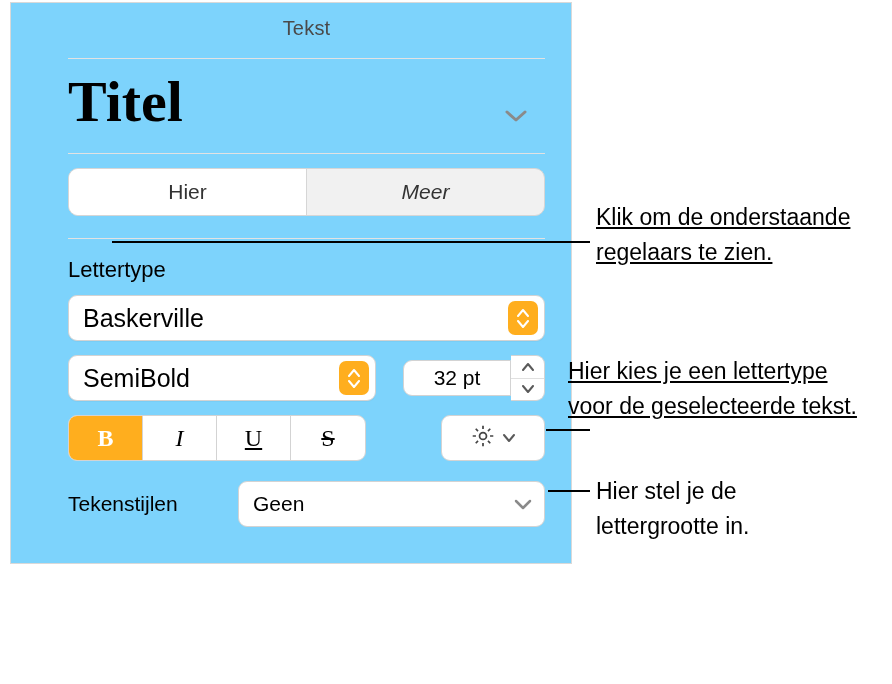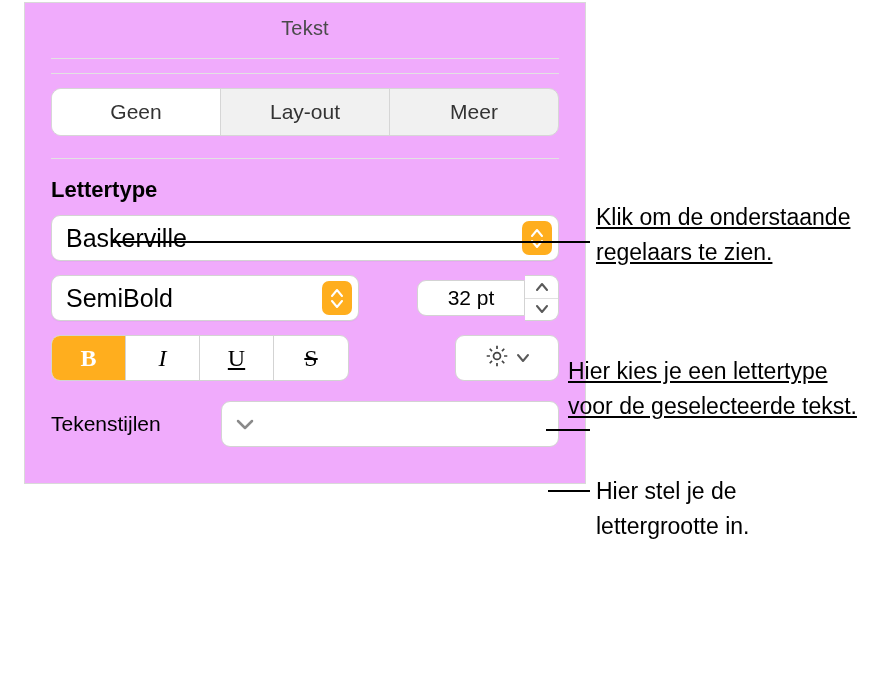--- a/index.html
+++ b/index.html
@@ -7,25 +7,26 @@
     margin: 0;
     font-family: -apple-system, "Helvetica Neue", Arial, sans-serif;
     background: #fff;
     color: #000;
     width: 892px;
     height: 684px;
     position: relative;
   }
   .panel {
     position: absolute;
-    left: 24px;
+    left: 10px;
     top: 2px;
     width: 562px;
     border: 1px solid #d9d9d9;
-    background: #f0abfc;
+    background: #7dd3fc;
+    padding-left: 31px;
   }
   .panel-title {
     text-align: center;
     font-size: 20px;
     color: #4a4a4a;
     padding: 14px 0 18px;
     font-weight: 400;
     letter-spacing: 0.2px;
   }
   .inner {
@@ -63,28 +64,28 @@
   }
   .tab {
     flex: 1;
     display: flex;
     align-items: center;
     justify-content: center;
     font-size: 21px;
     color: #333;
     border-right: 1px solid #d6d6d6;
   }
-  .tab:last-child { border-right: none; }
+  .tab:last-child { border-right: none; font-style: italic; }
   .tab.active {
     background: #fff;
     font-weight: 400;
   }
   .section-label {
     font-size: 22px;
-    font-weight: 700;
+    font-weight: 400;
     margin: 18px 0 12px;
   }
   .dropdown {
     background: #fff;
     border: 1px solid #d3d3d3;
     border-radius: 9px;
     height: 46px;
     display: flex;
     align-items: center;
     padding: 0 6px 0 14px;
@@ -224,26 +225,33 @@
   }
 </style>
 </head>
 <body>
 
 <div class="panel">
   <div class="panel-title">Tekst</div>
   <div class="inner">
     <hr class="divider">
 
+    <div class="style-select">
+      <span class="style-name">Titel</span>
+      <span class="chev">
+        <svg width="22" height="14" viewBox="0 0 22 14">
+            <path d="M2 3 L11 11 L20 3" stroke="#8a8a8a" stroke-width="3" fill="none" stroke-linecap="round" stroke-linejoin="round"></path>
+          </svg>
+      </span>
+    </div>
 
     <hr class="divider">
 
     <div class="tabs">
-      <div class="tab active">Geen</div>
-      <div class="tab">Lay-out</div>
+      <div class="tab active">Hier</div>
       <div class="tab">Meer</div>
     </div>
 
     <hr class="divider">
 
     <div class="section-label">Lettertype</div>
 
     <div class="dropdown">
       <span class="value">Baskerville</span>
       <span class="arrows-orange">
@@ -308,20 +316,21 @@
           <svg width="14" height="10" viewBox="0 0 14 10">
               <path d="M2 2 L7 8 L12 2" stroke="#5a5a5a" stroke-width="2" fill="none" stroke-linecap="round" stroke-linejoin="round"></path>
             </svg>
         </span>
       </div>
     </div>
 
     <div class="row4">
       <div class="charstyle-lbl">Tekenstijlen</div>
       <div class="charstyle-dd">
+        <span class="value">Geen</span>
         <span>
           <svg width="18" height="12" viewBox="0 0 18 12">
               <path d="M2 2 L9 9 L16 2" stroke="#8a8a8a" stroke-width="2.5" fill="none" stroke-linecap="round" stroke-linejoin="round"></path>
             </svg>
         </span>
       </div>
     </div>
 
   </div>
 </div>

